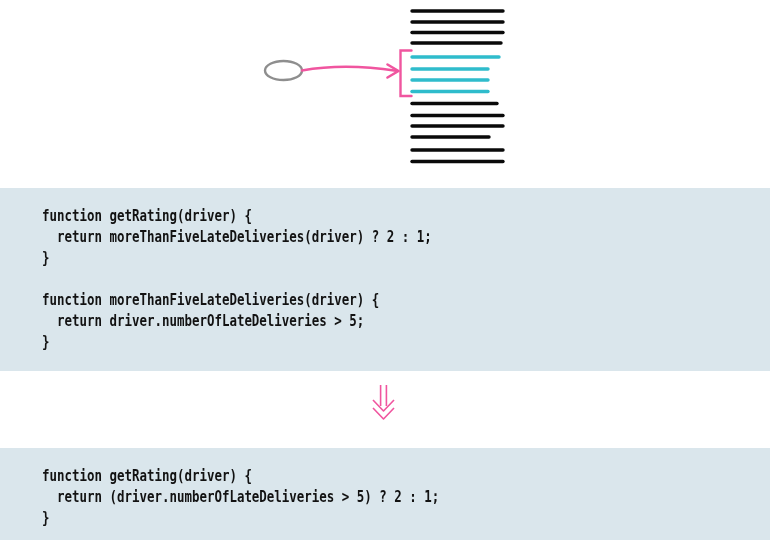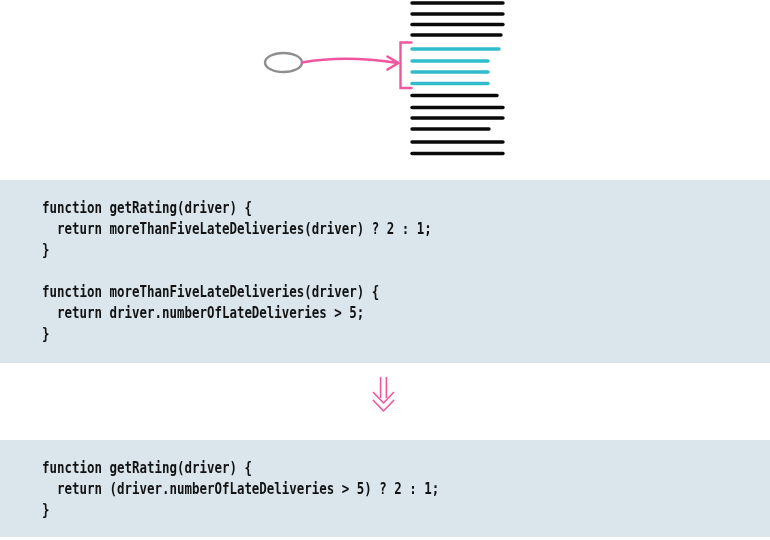--- a/index.html
+++ b/index.html
@@ -11,21 +11,21 @@
     --code-bg:#dae6ec;
     --code-text:#121212;
   }
   html,body{margin:0;padding:0;}
   body{
     width:770px;height:540px;
     background:#ffffff;
     font-family:"Liberation Sans",sans-serif;
     overflow:hidden;
   }
-  .page{width:770px;height:456px;position:relative;}
+  .page{width:770px;height:456px;position:relative;margin-top:8px;}
   .diagram{width:770px;height:180px;position:relative;}
   .diagram svg{display:block;}
   .code-block{
     width:770px;
     background:var(--code-bg);
     box-sizing:border-box;
   }
   .code-block.before{padding:18px 0 18px 42px;}
   .code-block.after{padding:18px 0 16px 42px;}
   pre.code{

